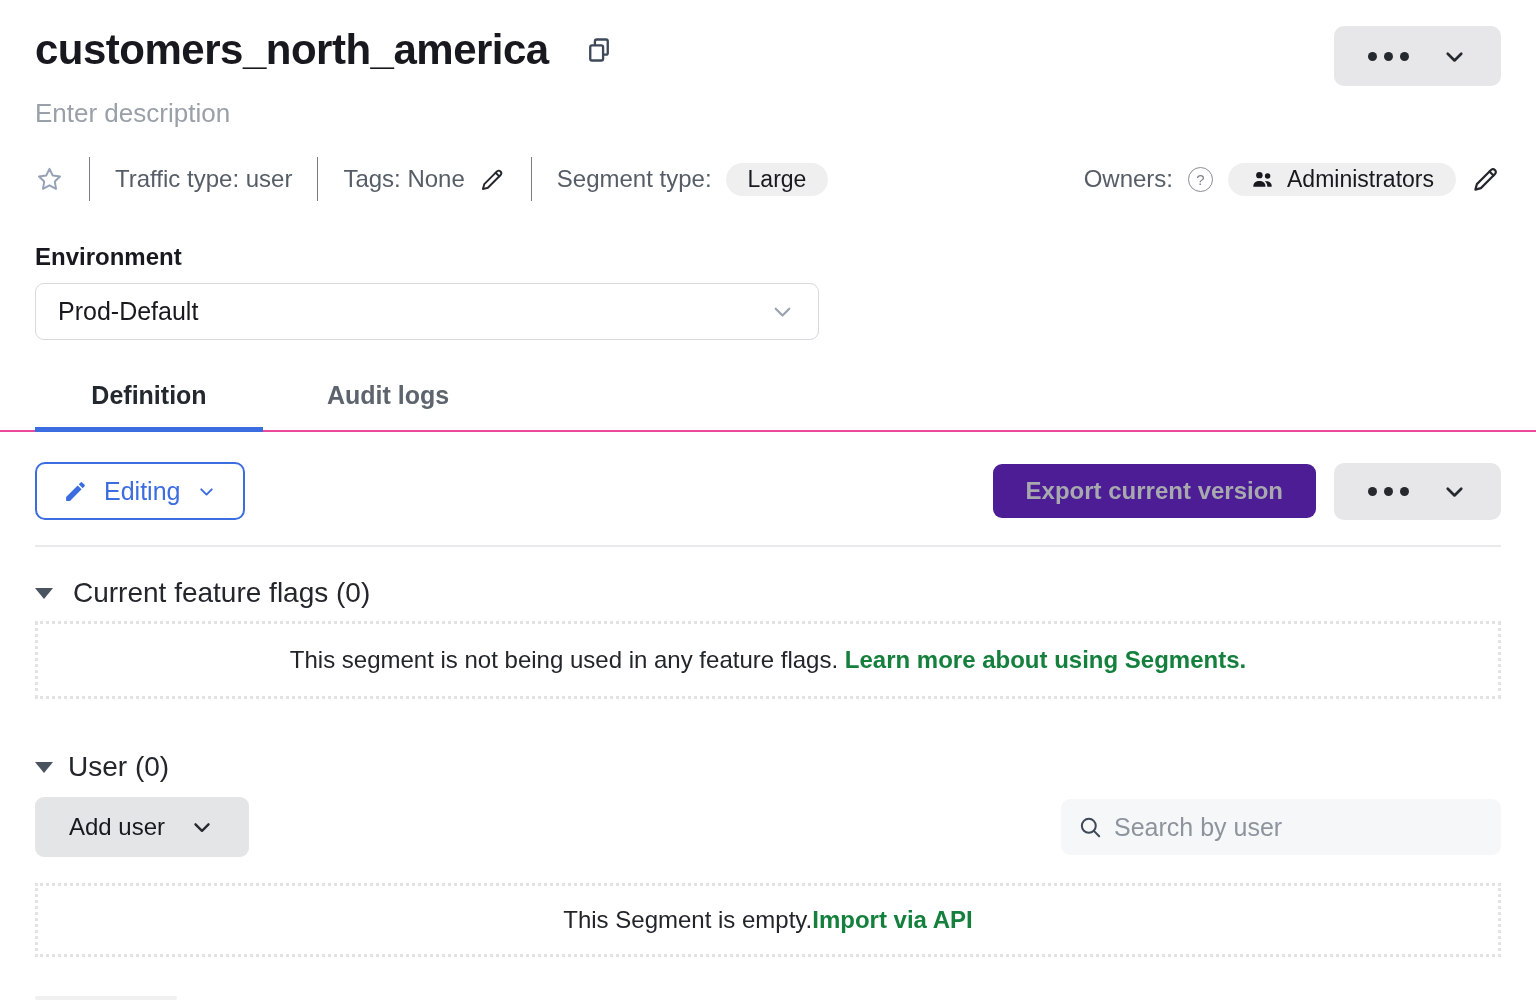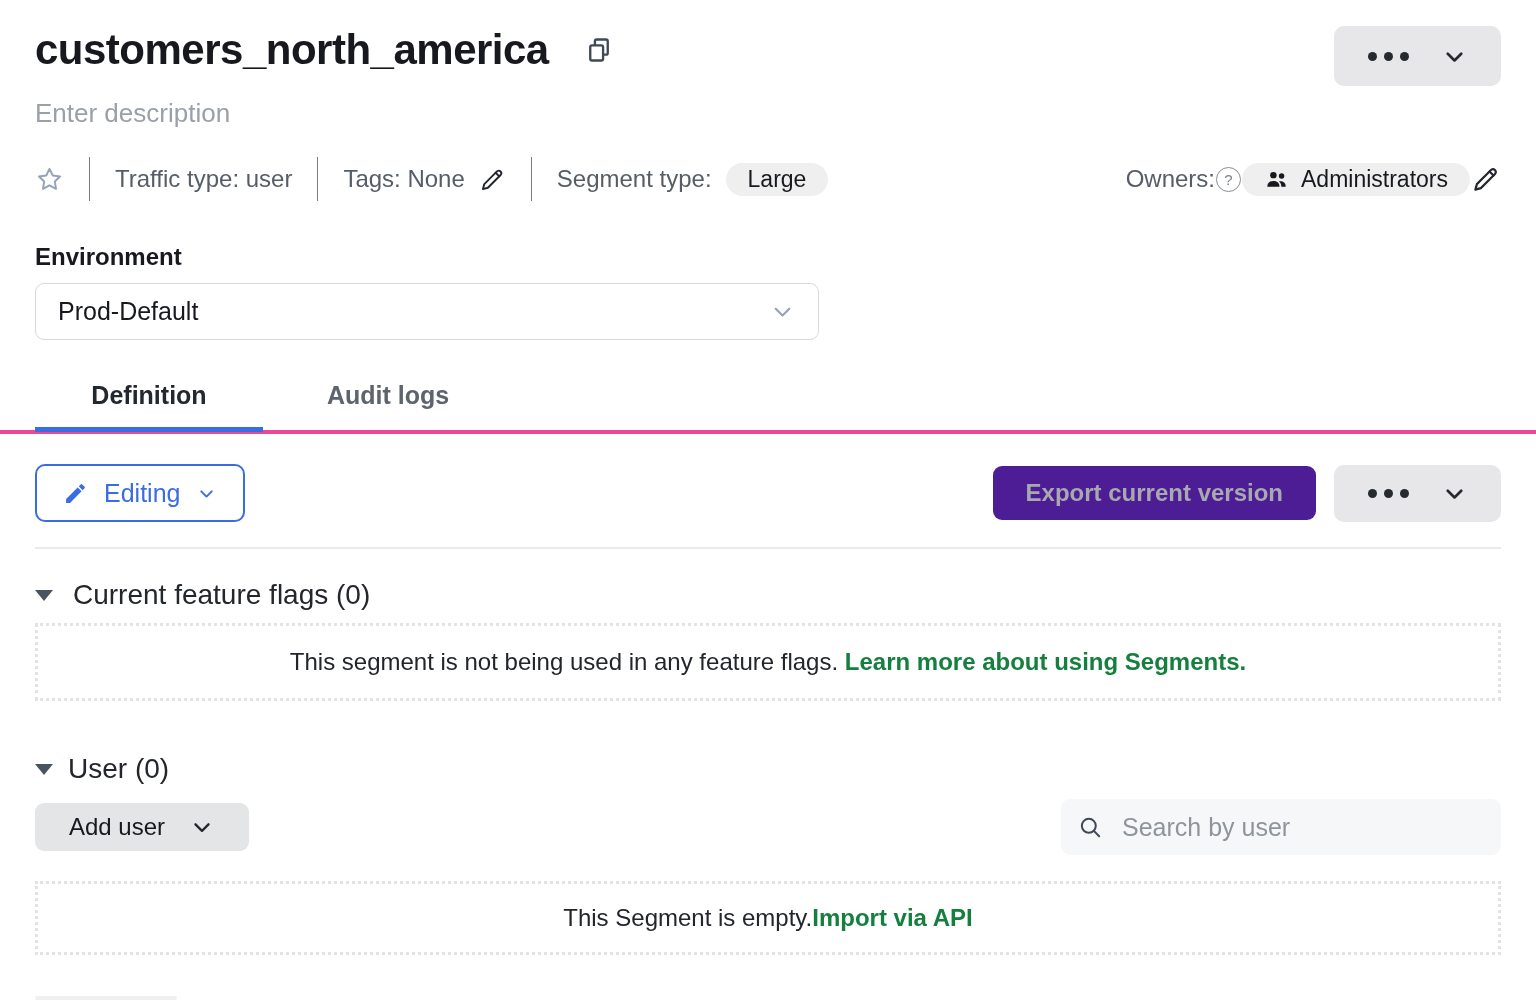--- a/index.html
+++ b/index.html
@@ -22,36 +22,36 @@
   .desc { margin-top:12px; font-size:26px; color:#9aa0a8; cursor:text; }
   
   .meta-row { margin-top:28px; display:flex; align-items:center; font-size:24px; color:#565d66; }
   .vline { width:1px; height:44px; background:#787d85; margin:0 25px; }
   .star { display:flex; align-items:center; }
   .inline-item { display:flex; align-items:center; gap:14px; }
   .pill {
     background:#efeff0; border-radius:26px; padding:3px 22px;
     font-size:23px; color:#17191e; display:inline-flex; align-items:center; gap:12px;
   }
-  .meta-right { margin-left:auto; display:flex; align-items:center; gap:1px; }
+  .meta-right { margin-left:auto; display:flex; align-items:center; gap:15px; }
   .help-circle {
     width:25px; height:25px; border:1.5px solid #878d96; border-radius:50%;
     display:flex; align-items:center; justify-content:center;
     font-size:15px; color:#7c828b; cursor:pointer;
   }
   .owners-pill { font-weight:500; cursor:pointer; }
   
   .env-label { margin-top:42px; font-size:24px; font-weight:700; color:#17191e; }
   .env-select {
     margin-top:12px; width:784px; height:57px; border:1px solid #d6d9df; border-radius:9px;
     display:flex; align-items:center; justify-content:space-between; padding:0 22px;
     font-size:25px; color:#17191e; cursor:pointer; background:#fff;text-align:right;
   }
   
-  .tabs { margin:28px -35px 0; padding:0 35px; border-bottom:4px solid #ec4899; display:flex;align-items:flex-end; }
+  .tabs { margin:28px -35px 0; padding:0 35px; border-bottom:2px solid #ec4899; display:flex;align-items:flex-end; }
   .tab { position:relative; padding:13px 0 20px; text-align:center; font-size:25px; font-weight:600; color:#5d646d; cursor:pointer; }
   .tab-definition { width:228px; }
   .tab-audit { width:250px; }
   .tab.active { color:#23272e; }
   .tab.active::after { content:""; position:absolute; left:0; right:0; bottom:-2px; height:5px; background:#3b6ce0; }
   
   .toolbar { margin-top:30px; display:flex; align-items:center; }
   .btn-editing {
     height:58px; padding:0 26px; background:#fff; border:2px solid #3b6ce0; border-radius:10px;
     color:#3b6ce0; font-size:25px; font-weight:500; font-family:inherit;
@@ -72,27 +72,27 @@
   .dotted-box {
     border:3px dotted #e3e3e4; display:flex; align-items:center; justify-content:center;
     font-size:24px; color:#22252a; text-align:center;
   }
   .box-flags { margin-top:12px; height:78px; }
   .box-users { margin-top:26px; height:74px; }
   .link { color:#15803d; font-weight:600; text-decoration:none; cursor:pointer; }
   
   .user-toolbar { margin-top:14px; display:flex; align-items:center; }
   .btn-adduser {
-    height:48px; padding:0 34px; background:#e4e5e7; border:none; border-radius:9px;
+    height:60px; padding:0 34px; background:#e4e5e7; border:none; border-radius:9px;
     font-size:24px; font-weight:500; color:#17191e; font-family:inherit;
     display:flex; align-items:center; gap:24px; cursor:pointer;
   }
   .search-box {
     margin-left:auto; width:440px; height:56px; background:#f6f7f8; border-radius:9px;
-    display:flex; align-items:center; gap:18px; padding:0 16px;
+    display:flex; align-items:center; gap:10px; padding:0 16px;
   }
   .search-box input {
     flex:1; border:none; background:transparent; outline:none;
     font-size:25px; color:#17191e; font-family:inherit;
   }
   .search-box input::placeholder { color:#8e949d; }
   .bottom-sliver { position:absolute; left:35px; bottom:2px; width:142px; height:4px; background:#f0f0f1; border-radius:2px; }
   svg { display:block; }
 </style>
 </head>

